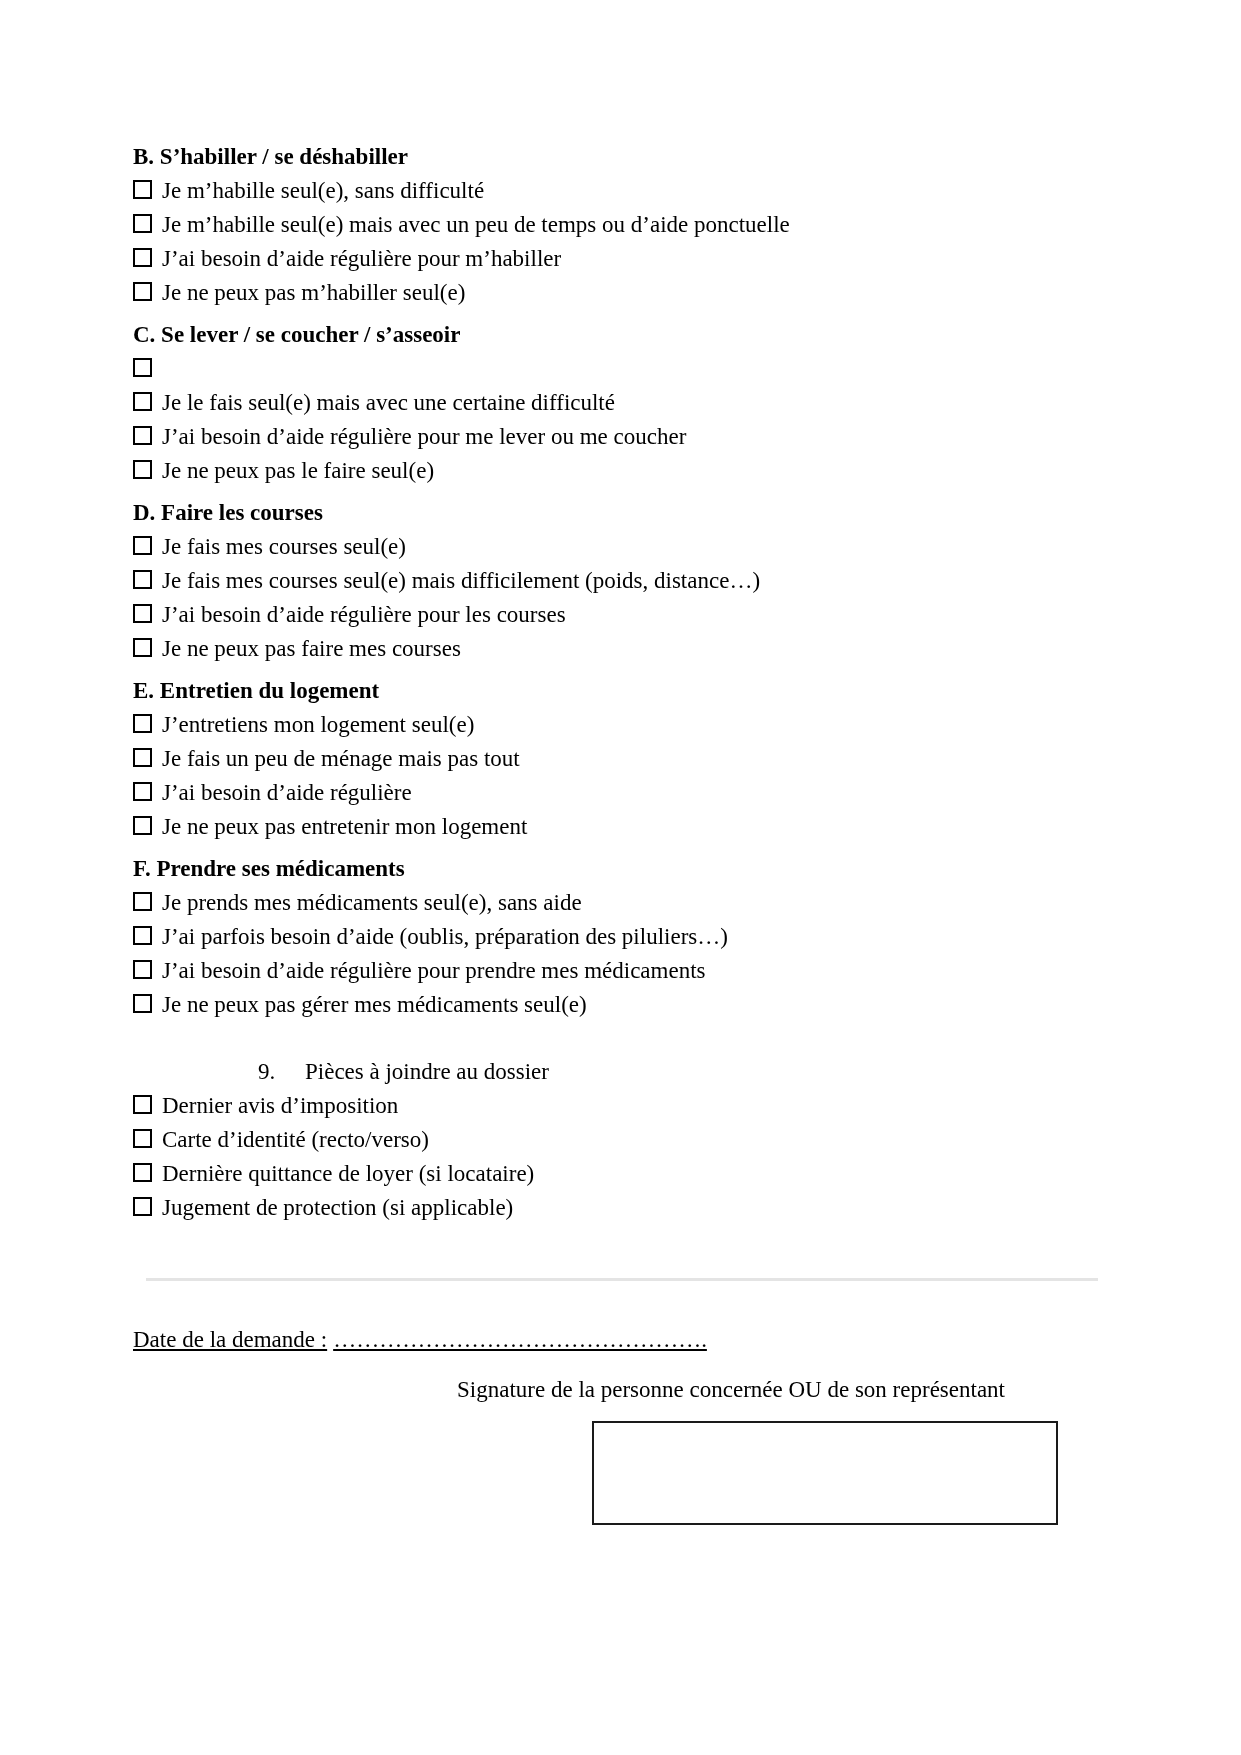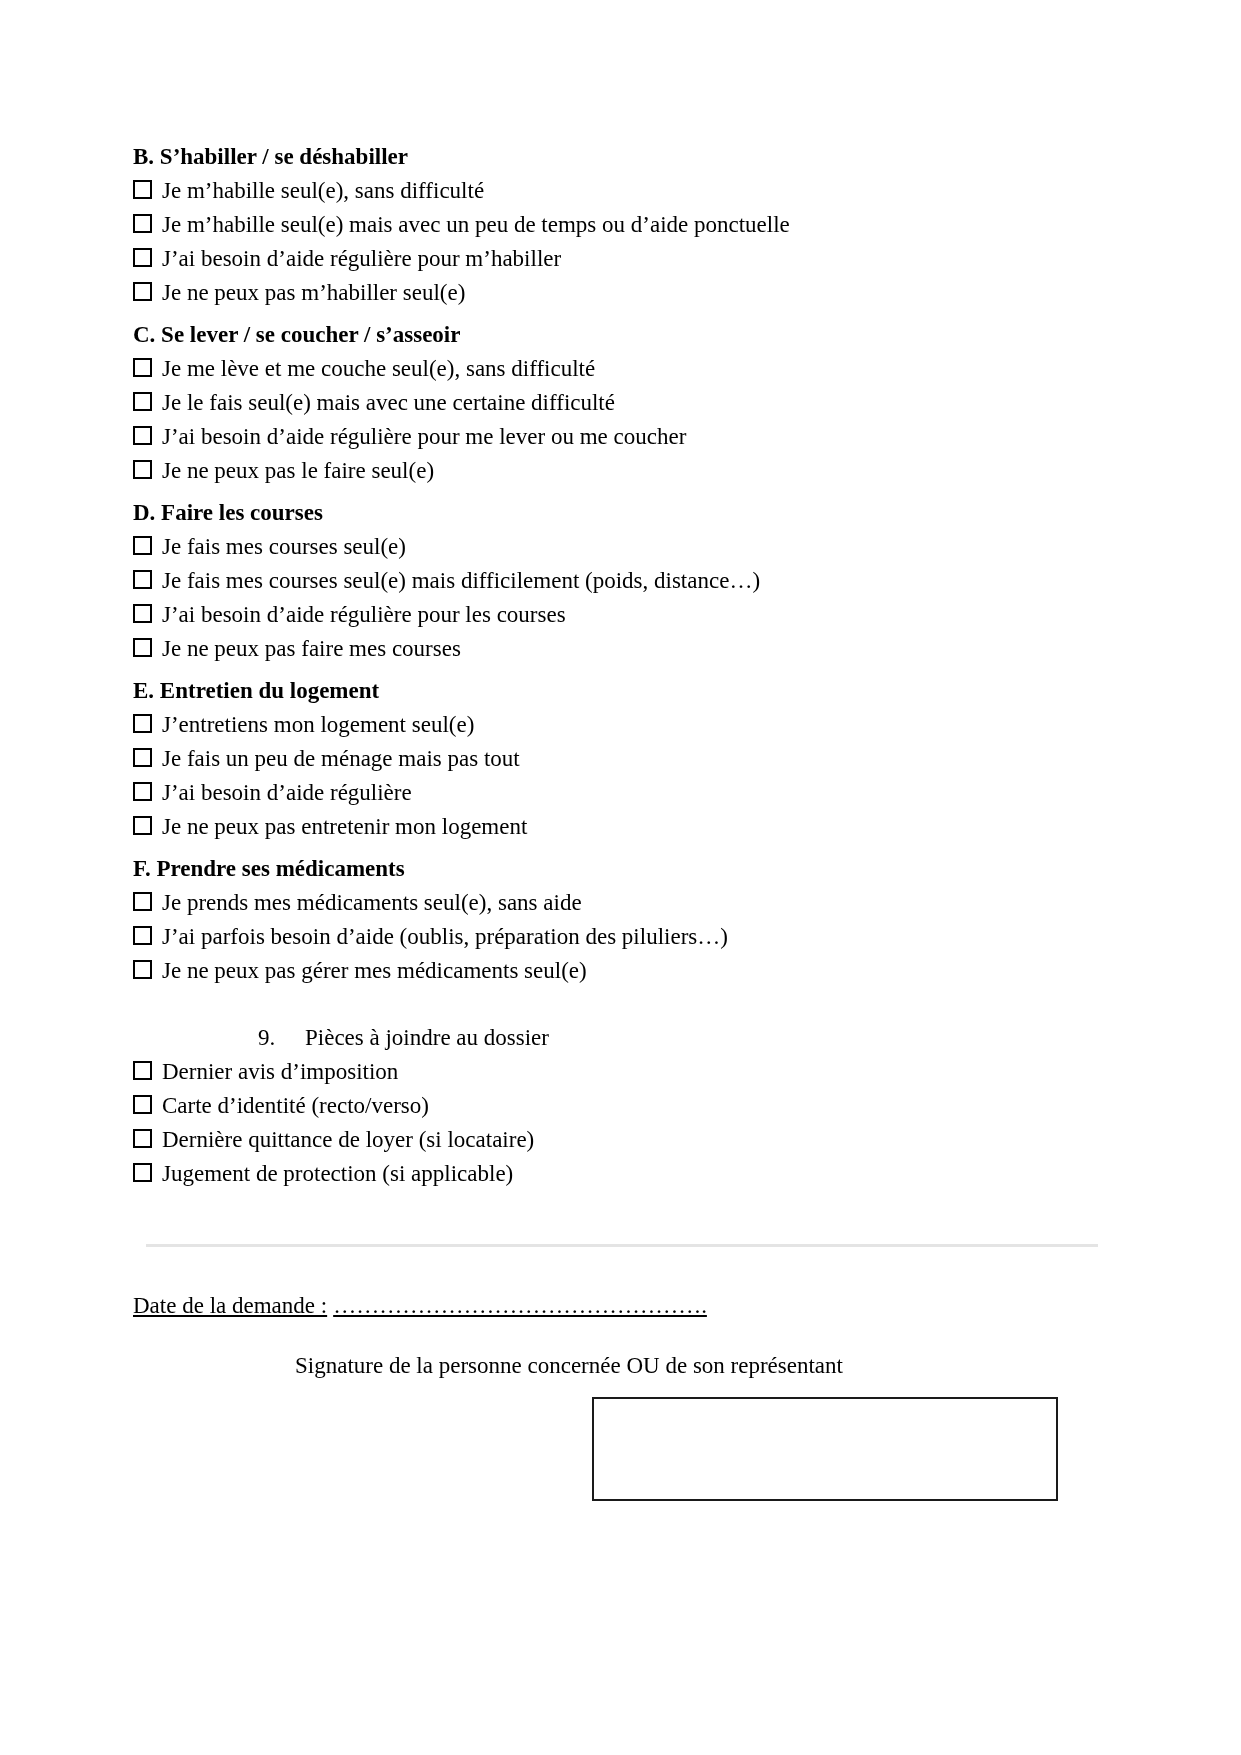--- a/index.html
+++ b/index.html
@@ -35,23 +35,23 @@
   .divider {
     margin-top: 53px;
     margin-left: 13px;
     width: 952px;
     height: 3px;
     background: #e4e4e4;
   }
   .date-line { margin-top: 42px; line-height: 34px; white-space: nowrap; text-decoration: underline; }
   .date-dots { margin-left: 6px; }
   .sig-label {
-    margin-top: 26px;
+    margin-top: 16px;
     line-height: 34px;
-    text-align: center;
+    text-align: right;
     padding-right: 15px;
     white-space: nowrap;
   }
   .sig-box {
     margin-top: 14px;
     margin-left: 459px;
     width: 462px;
     height: 100px;
     border: 2px solid #1a1a1a;
     background: #ffffff;
@@ -72,21 +72,21 @@
     </div>
     <div class="line">
       <span class="cb"></span><span>J’ai besoin d’aide régulière pour m’habiller</span>
     </div>
     <div class="line">
       <span class="cb"></span><span>Je ne peux pas m’habiller seul(e)</span>
     </div>
 
     <div class="line heading spaced">C. Se lever / se coucher / s’asseoir</div>
     <div class="line">
-      <span class="cb"></span><span>Je me lève et me couche seul(e), sans difficulté</span>
+      <span class="cb"></span>
     </div>
     <div class="line">
       <span class="cb"></span><span>Je le fais seul(e) mais avec une certaine difficulté</span>
     </div>
     <div class="line">
       <span class="cb"></span><span>J’ai besoin d’aide régulière pour me lever ou me coucher</span>
     </div>
     <div class="line">
       <span class="cb"></span><span>Je ne peux pas le faire seul(e)</span>
     </div>
@@ -120,20 +120,23 @@
     </div>
 
     <div class="line heading spaced">F. Prendre ses médicaments</div>
     <div class="line">
       <span class="cb"></span><span>Je prends mes médicaments seul(e), sans aide</span>
     </div>
     <div class="line">
       <span class="cb"></span><span>J’ai parfois besoin d’aide (oublis, préparation des piluliers…)</span>
     </div>
     <div class="line">
+      <span class="cb"></span><span>J’ai besoin d’aide régulière pour prendre mes médicaments</span>
+    </div>
+    <div class="line">
       <span class="cb"></span><span>Je ne peux pas gérer mes médicaments seul(e)</span>
     </div>
 
     <div class="line pieces-heading">
       <span class="pieces-num">9.</span><span>Pièces à joindre au dossier</span>
     </div>
     <div class="line">
       <span class="cb"></span><span>Dernier avis d’imposition</span>
     </div>
     <div class="line">

